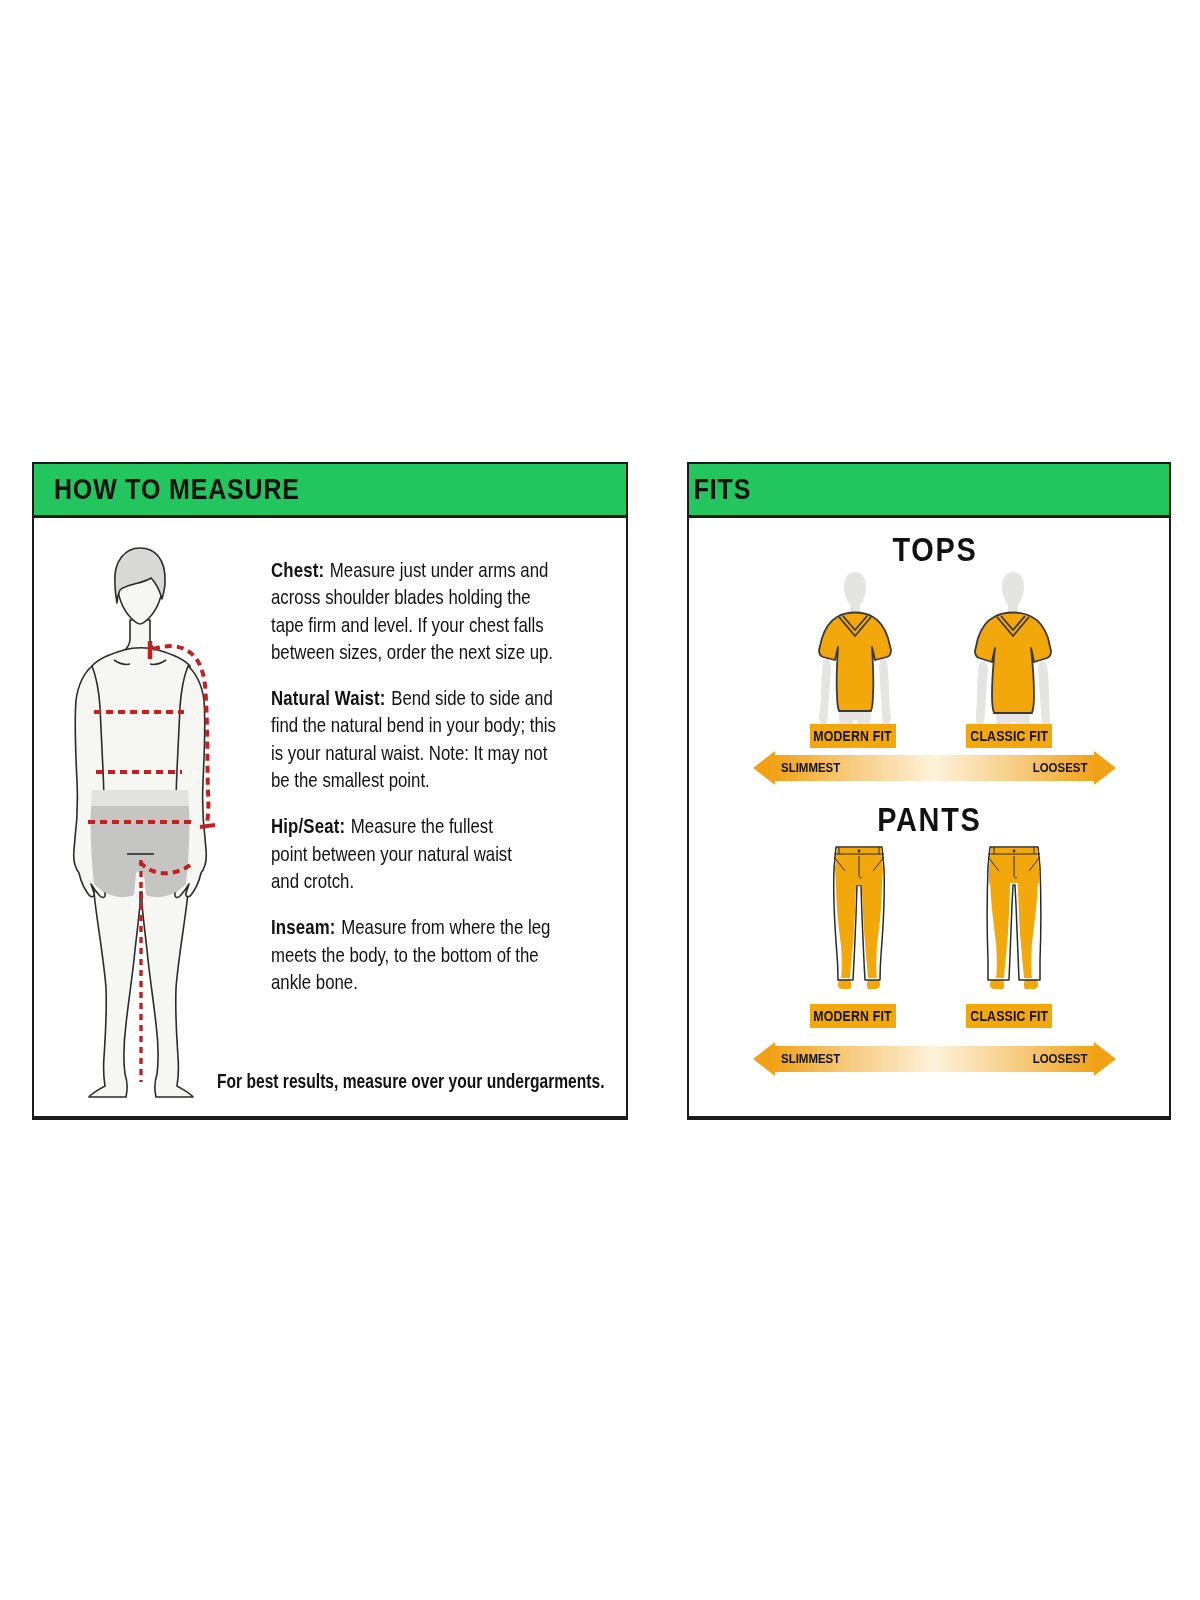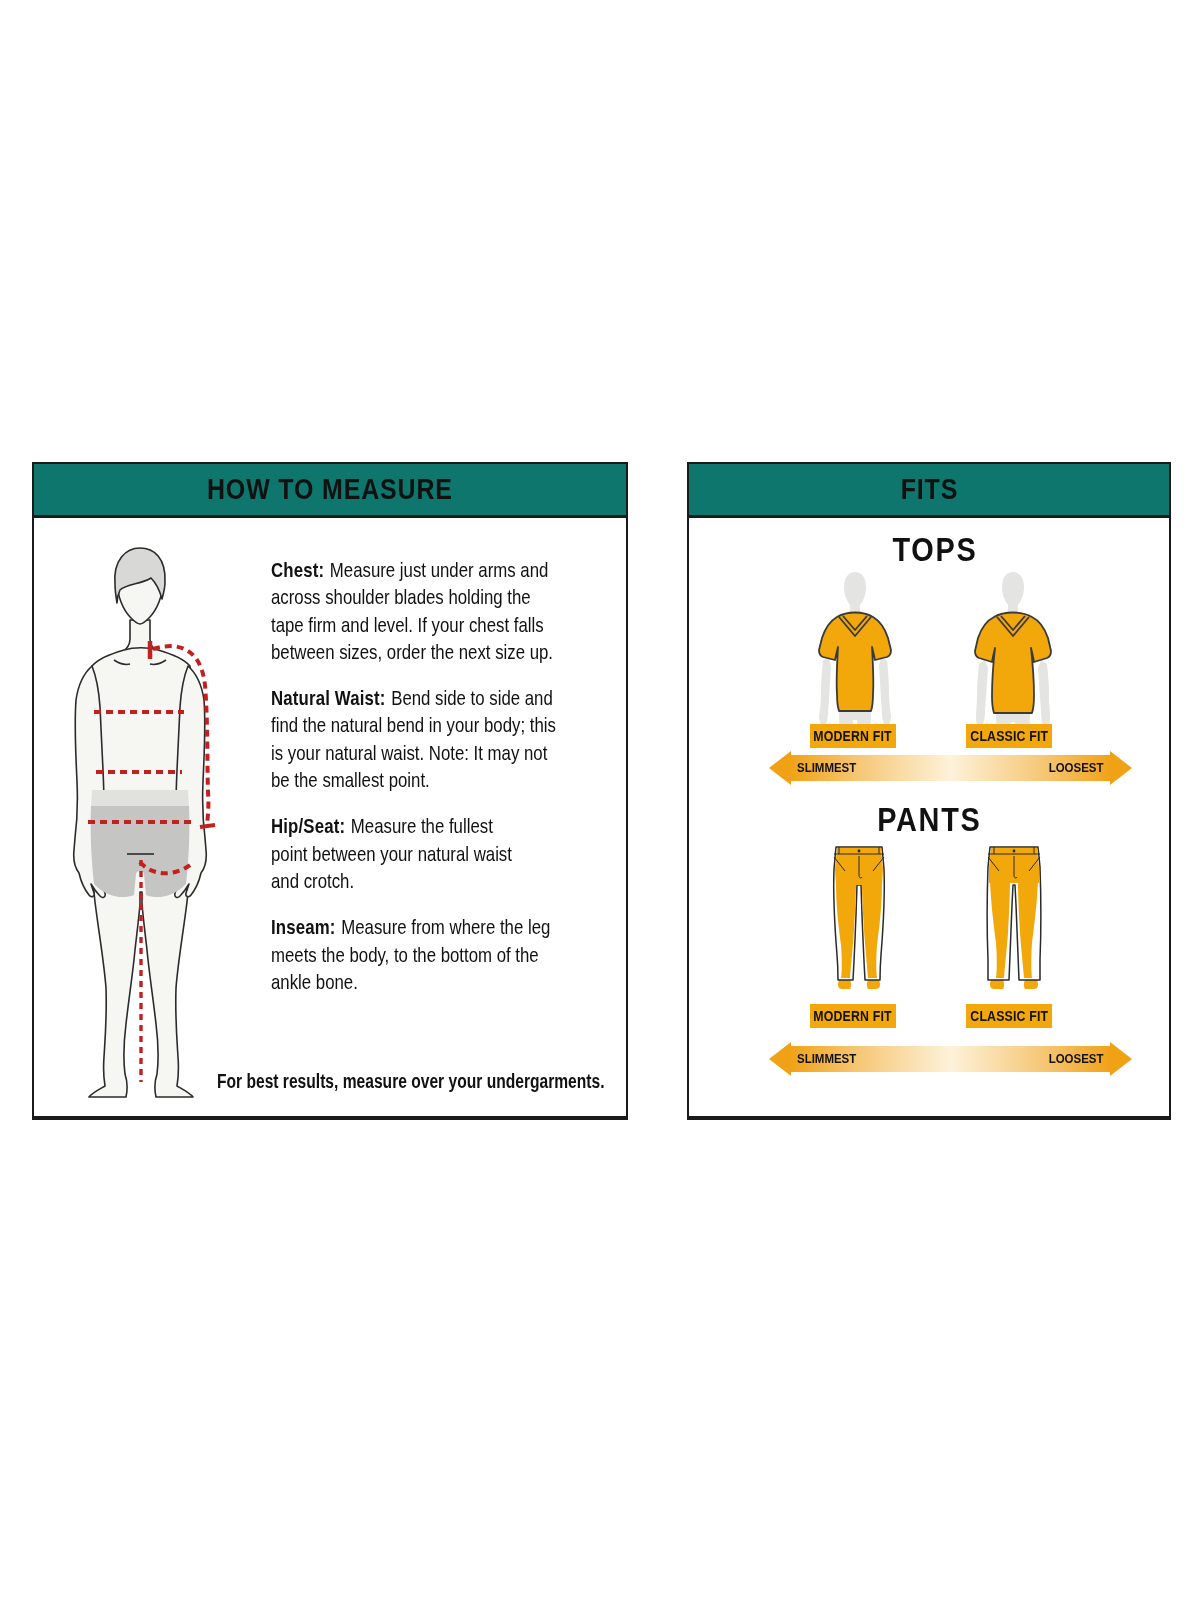--- a/index.html
+++ b/index.html
@@ -6,22 +6,22 @@
   html,body { background:#ffffff; }
   body { font-family:"Liberation Sans", sans-serif; color:#111; }
   .canvas { position:relative; width:1200px; height:1600px; background:#fff; overflow:hidden; }
 
   .panel { position:absolute; top:462px; height:658px; background:#fff;
            border:2px solid #1b1b1b; border-bottom-width:4px; }
   .panel-measure { left:32px;  width:596px; }
   .panel-fits    { left:678px; width:484px;margin-left:9px; }
 
   .panel-header { position:absolute; left:0; right:0; top:0; height:54px;
-                  background:#0f766e; border-bottom:3px solid #1b1b1b;
-                  display:flex; align-items:center; justify-content:center; }
+                  background:#22c55e; border-bottom:3px solid #1b1b1b;
+                  display:flex; align-items:center; }
   .panel-header .hd-text { font-size:29px; font-weight:bold; letter-spacing:1px;
                   display:inline-block; transform:scaleX(0.86); transform-origin:center; }
 
   
   .measure-text { position:absolute; left:237px; top:92px; width:404px;
                   transform:scaleX(0.8); transform-origin:left top;
                   font-size:21px; line-height:27.3px; }
   .measure-item { margin:0 0 19px 0; }
   .measure-item b { margin-right:7px; letter-spacing:.2px; }
   .measure-item .mtext { white-space:pre-line; }
@@ -46,21 +46,21 @@
 
   .fit-badge { position:absolute; width:86px; height:24px; background:#F2A70B;
                display:flex; align-items:center; justify-content:center; }
   .fit-badge span { font-size:14px; font-weight:bold; display:inline-block;
                     transform:scaleX(0.88); white-space:nowrap; letter-spacing:.2px; }
   .badge-tops-modern   { left:121px; top:260px; }
   .badge-tops-classic  { left:277px; top:260px; }
   .badge-pants-modern  { left:121px; top:540px; }
   .badge-pants-classic { left:277px; top:540px; }
 
-  .scale-arrow { position:absolute; left:80px; width:363px; height:34px; }
+  .scale-arrow { position:absolute; left:64px; width:363px; height:34px; }
   .arrow-tops  { top:287px; }
   .arrow-pants { top:578px; }
   .arrow-bar { position:absolute; left:20px; right:20px; top:4px; height:26px;
                background:linear-gradient(90deg,#F1A115 0%,#F6C878 22%,#FDF2DA 50%,#F6C878 78%,#F1A115 100%); }
   .arrow-head { position:absolute; top:0; width:0; height:0;
                 border-top:17px solid transparent; border-bottom:17px solid transparent; }
   .arrow-head.hl { left:0;  border-right:22px solid #F1A115; }
   .arrow-head.hr { right:0; border-left:22px solid #F1A115; }
   .scale-label { position:absolute; top:0; height:34px; line-height:34px;
                  font-size:13.5px; font-weight:bold; color:#111; }

